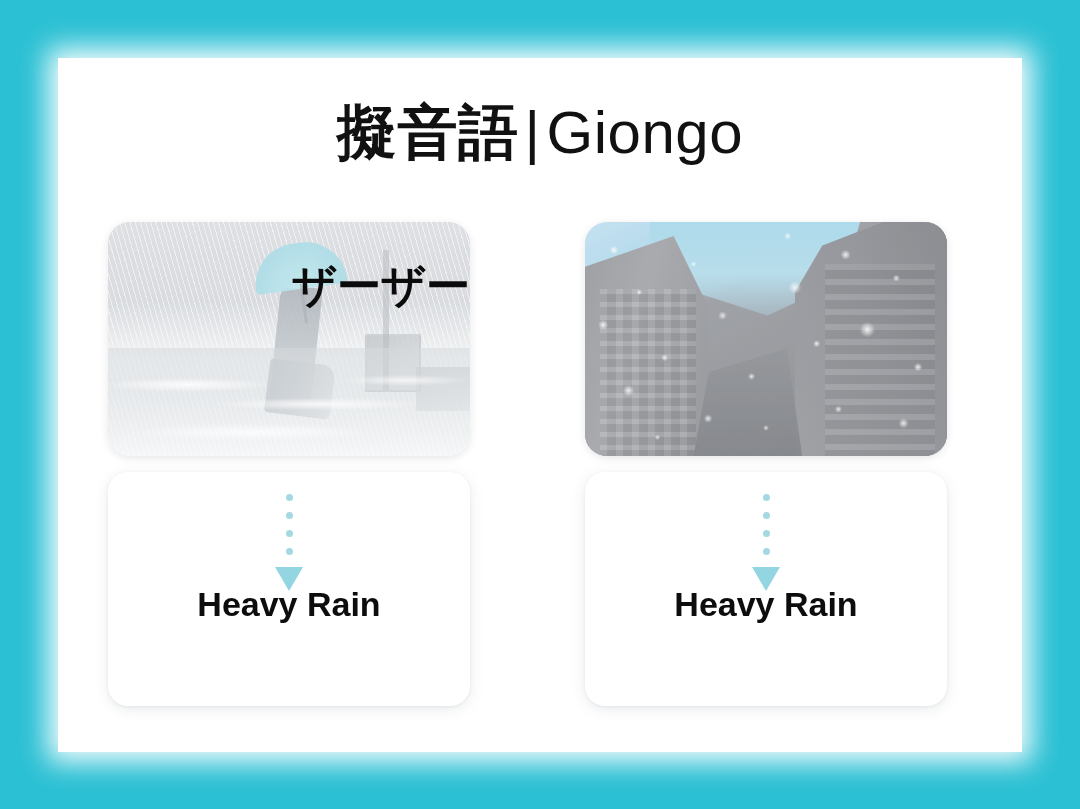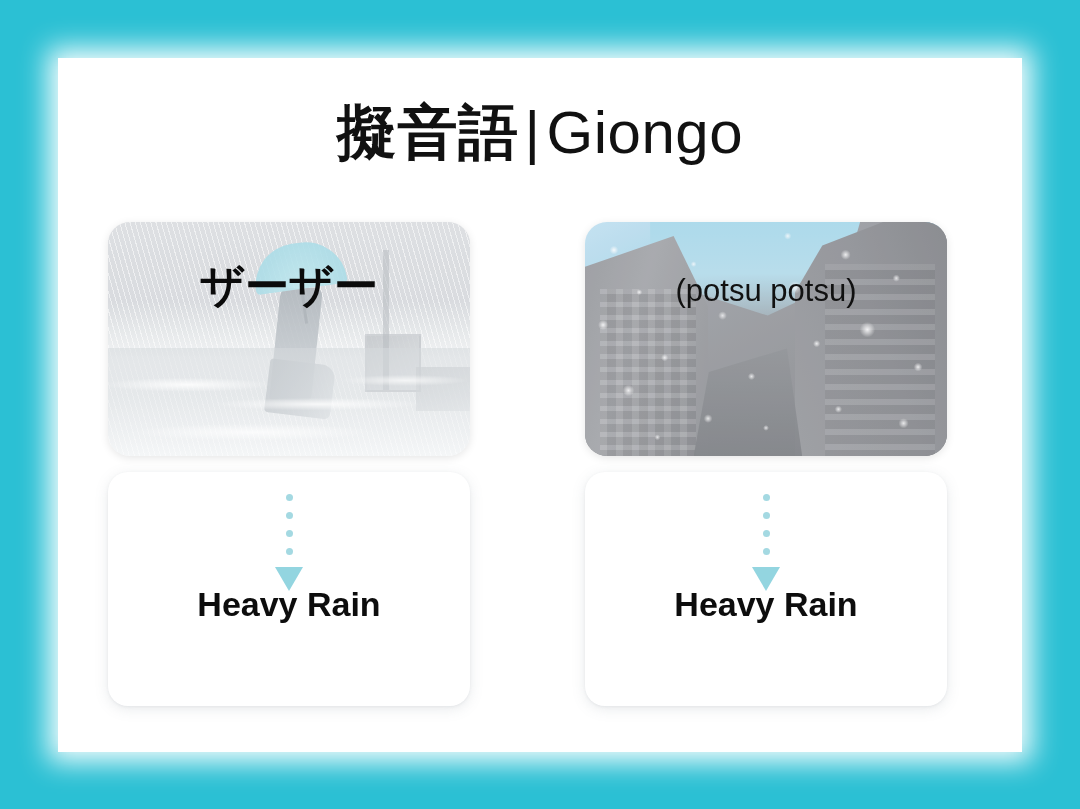--- a/index.html
+++ b/index.html
@@ -261,21 +261,21 @@
     position: absolute;
     inset: 0;
     background: rgba(236,240,242,0.18);
   }
 
   
   .onomat {
     position: absolute;
     left: 0; right: 0;
     top: 36px;
-    text-align: center;
+    text-align: right;
     z-index: 5;
   }
   .onomat .kana {
     display: block;
     font-size: 44px;
     line-height: 56px;
     font-weight: 700;
     color: #0b0b0b;
   }
   .onomat .romaji {
@@ -385,21 +385,20 @@
           <div class="img-layer photo-light">
             <div class="sky-patch"></div>
             <div class="sky-patch2"></div>
             <div class="bldg-left"></div>
             <div class="bldg-right"></div>
             <div class="bldg-mid"></div>
             <div class="droplets"></div>
             <div class="haze"></div>
           </div>
           <div class="onomat">
-            <span class="romaji">(potsu potsu)</span>
           </div>
         </div>
 
         <div class="meaning-card">
           <div class="arrow">
             <span class="dot"></span>
             <span class="dot"></span>
             <span class="dot"></span>
             <span class="dot"></span>
             <span class="head"></span>

